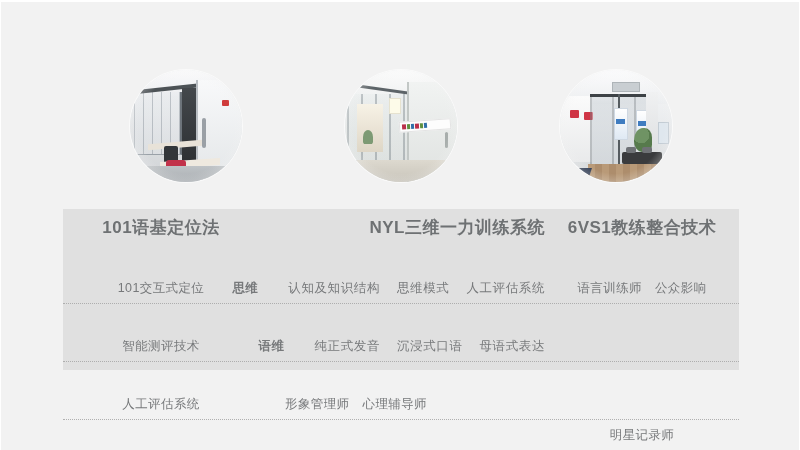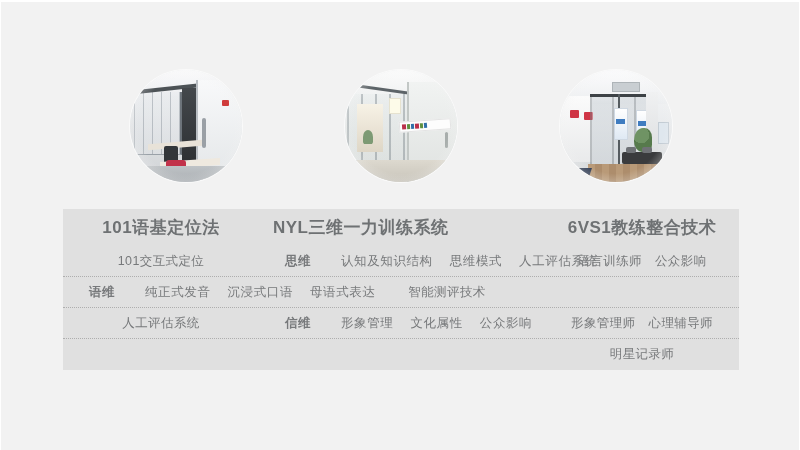--- a/index.html
+++ b/index.html
@@ -276,40 +276,40 @@
     height: 161px;
     background: #e0e0e0;
   }
   .trow {
     position: relative;
     display: flex;
     align-items: center;
     box-sizing: border-box;
   }
   .trow.header { height: 37px; }
-  .trow.body   { height: 31px; }
+  .trow.body   { height: 31px; margin-top: 27px; }
   .trow.last   { height: 31px; }
 
   .sep {
     position: absolute;
     left: 0;
     right: 0;
     bottom: 0;
     height: 1px;
     border-bottom: 1px dotted #a9a9a9;
     opacity: 0.9;
   }
 
   .col {
     box-sizing: border-box;
     display: flex;
     align-items: center;
   }
   .col1 { width: 196px; justify-content: center; }
-  .col2 { width: 286px; display: flex; align-items: center; }
+  .col2 { width: 286px; display: flex; align-items: center; justify-content: flex-end; }
   .col3 { width: 194px; justify-content: center; }
 
   .c2-lead {
     width: 78px;
     text-align: center;
     flex: 0 0 78px;
     font-weight: bold;
   }
   .c2-rest {
     flex: 1 1 auto;
@@ -438,45 +438,37 @@
       <div class="col col3">
         <span class="c3-pair">
           <span class="cell">语言训练师</span>
           <span class="cell">公众影响</span>
         </span>
       </div>
       <div class="sep"></div>
     </div>
 
     <div class="trow body">
+      <div class="col col1">
+        <span class="cell">智能测评技术</span>
+      </div>
       <div class="col col2">
         <span class="cell c2-lead">语维</span>
         <span class="c2-rest">
           <span class="cell wide">纯正式发音</span>
           <span class="cell wide">沉浸式口语</span>
           <span class="cell wide">母语式表达</span>
         </span>
       </div>
-      <div class="col col1">
-        <span class="cell">智能测评技术</span>
-      </div>
       <div class="sep"></div>
     </div>
 
     <div class="trow body">
       <div class="col col1">
         <span class="cell">人工评估系统</span>
-      </div>
-      <div class="col col2">
-        <span class="cell c2-lead">信维</span>
-        <span class="c2-rest">
-          <span class="cell wide">形象管理</span>
-          <span class="cell wide">文化属性</span>
-          <span class="cell wide">公众影响</span>
-        </span>
       </div>
       <div class="col col3">
         <span class="c3-pair">
           <span class="cell">形象管理师</span>
           <span class="cell">心理辅导师</span>
         </span>
       </div>
       <div class="sep"></div>
     </div>
 

